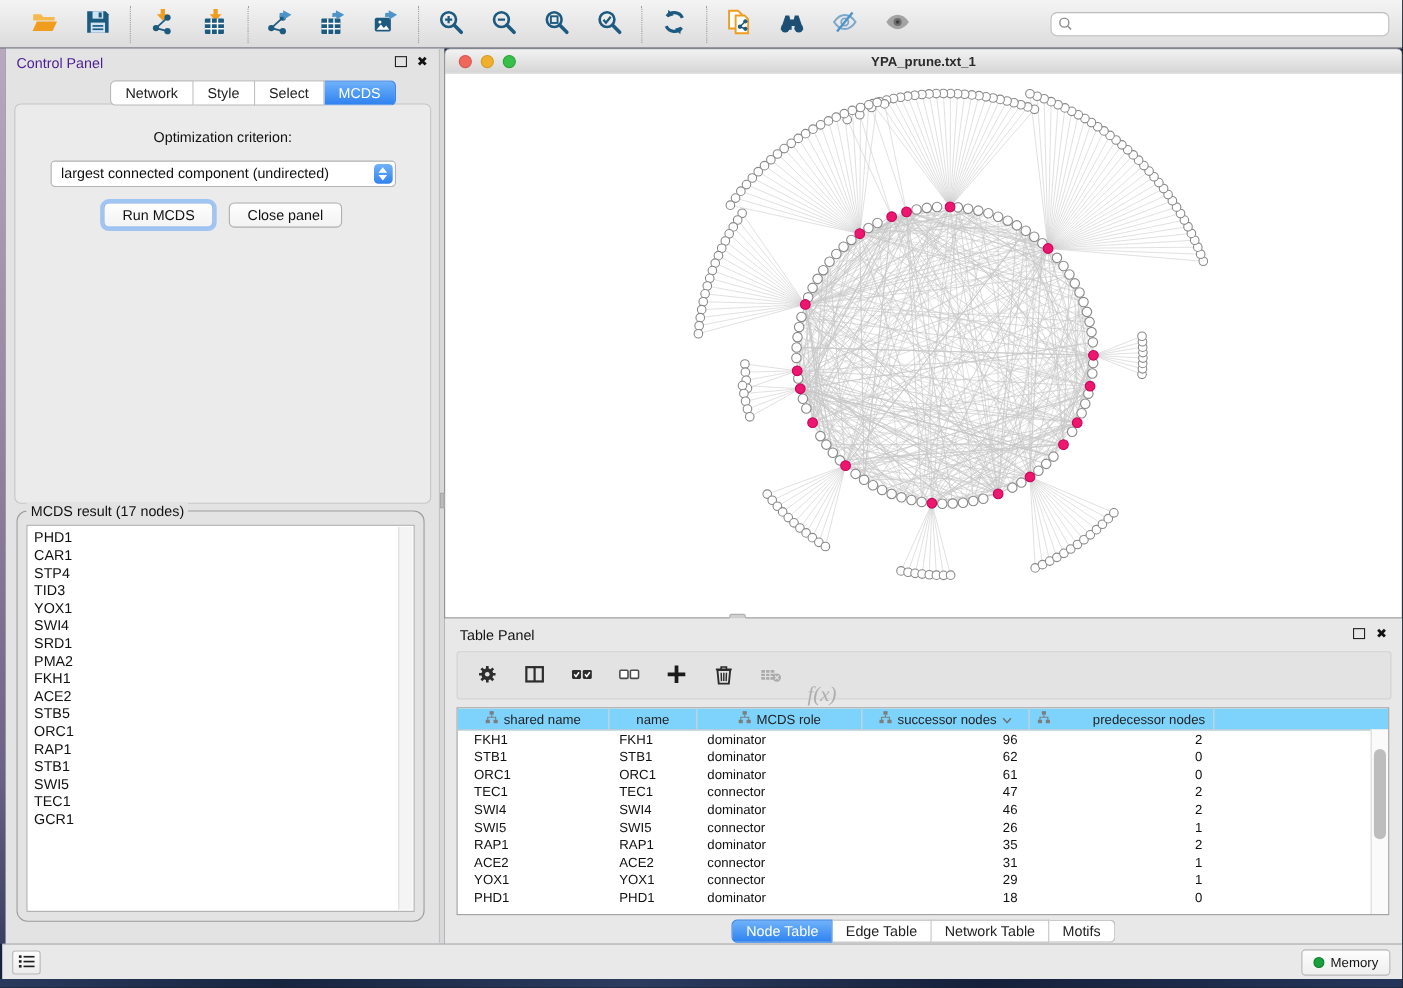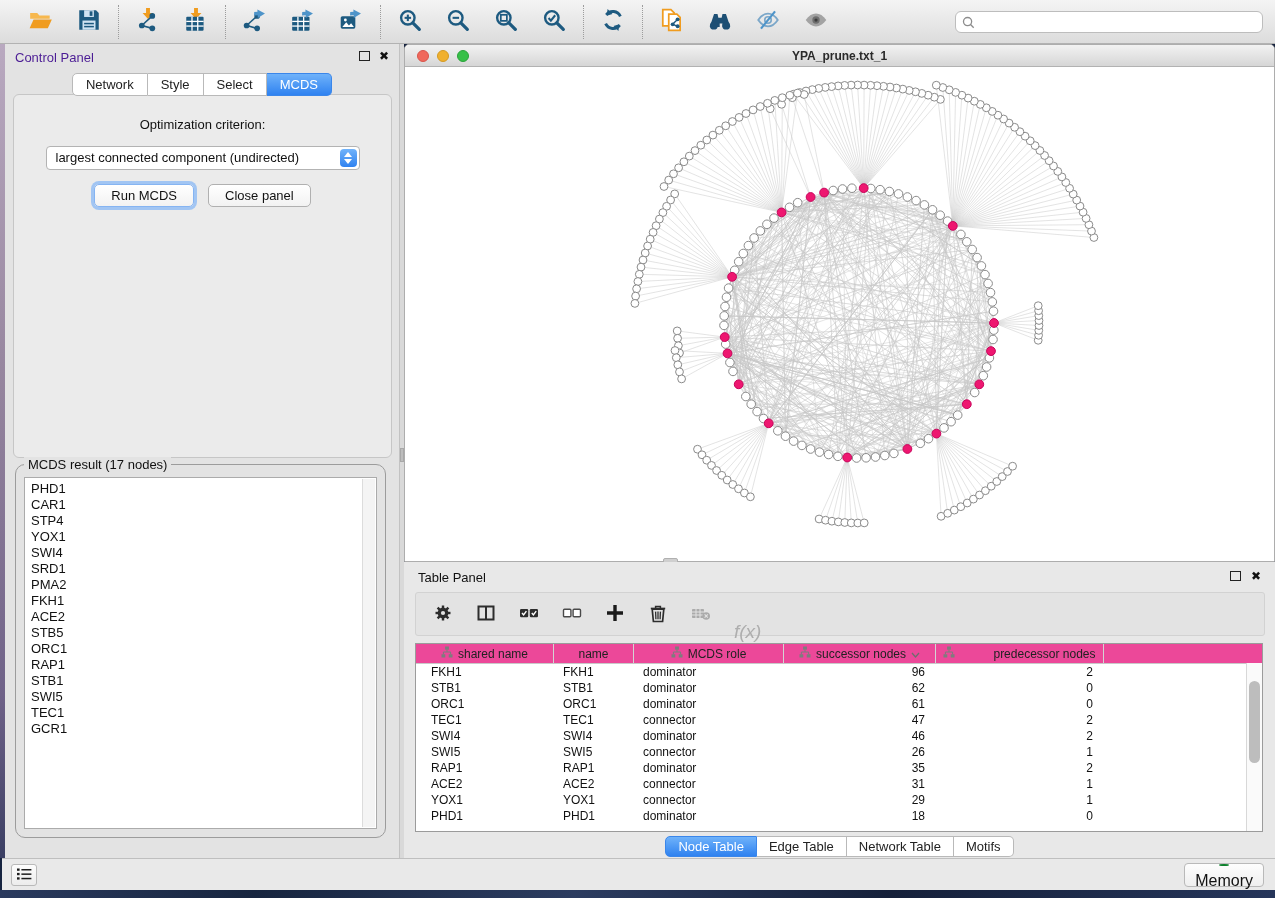--- a/index.html
+++ b/index.html
@@ -23,21 +23,21 @@
     background:#fff;padding:0 6px 0 24px;font-size:12px;outline:none;}
   .search-glass{position:absolute;left:7px;top:4px;}
   
   .control-panel{position:absolute;left:5px;top:44px;width:395px;height:814px;
     background:#e3e3e3;box-sizing:border-box;border-right:1px solid #c2c2c2;}
   .panel-head{position:relative;height:26px;}
   .panel-title{position:absolute;left:10px;top:6px;font-size:13px;color:#4c1d95;}
   .panel-icons{position:absolute;right:10px;top:6px;display:flex;gap:9px;align-items:center;}
   .float-ico{width:9px;height:8px;border:1.5px solid #222;display:inline-block;}
   .close-ico{font-size:12px;font-weight:bold;color:#111;line-height:1;cursor:pointer;}
-  .ctab-bar{position:absolute;left:0;top:29px;width:100%;display:flex;justify-content:center;z-index:2;}
+  .ctab-bar{position:absolute;left:0;top:29px;width:100%;display:flex;justify-content:center;z-index:2;padding-left:28px;}
   .ctab{padding:3px 13px;background:#fff;border:1px solid #b9b9b9;border-left:none;
     font-size:13px;color:#222;cursor:pointer;}
   .ctab:first-child{border-left:1px solid #b9b9b9;border-radius:5px 0 0 5px;}
   .ctab:last-child{border-radius:0 5px 5px 0;}
   .ctab.active{background:linear-gradient(#6fb2fa,#2f82f0);color:#fff;border-color:#3a86ea;}
   .cp-inner{position:absolute;left:8px;top:50px;width:379px;height:364px;box-sizing:border-box;
     background:#ebebeb;border:1px solid #c6c6c6;border-radius:6px;}
   .opt-label{margin-top:22px;text-align:center;font-size:13px;color:#111;}
   .select-box{position:relative;margin:14px auto 0;width:312px;height:22px;background:#fff;
     border:1px solid #b3b3b3;border-radius:4px;font-size:13px;color:#111;cursor:pointer;}
@@ -80,25 +80,25 @@
     border:1px solid #b0b0b0;border-radius:2px;cursor:row-resize;}
   
   .table-panel{position:absolute;left:404px;top:562px;width:871px;height:296px;background:#e8e8e8;}
   .tp-head{position:relative;height:28px;}
   .tp-title{position:absolute;left:14px;top:8px;font-size:13px;color:#111;}
   .tp-icons{position:absolute;right:14px;top:8px;display:flex;gap:10px;align-items:center;}
   .tp-toolbar{position:absolute;left:11px;top:30px;right:10px;height:44px;box-sizing:border-box;
     background:#e3e3e3;border:1px solid #d2d2d2;border-radius:3px;
     display:flex;align-items:center;gap:23px;padding-left:17px;}
   .tp-tbtn{border:none;background:transparent;padding:0;display:flex;align-items:center;cursor:pointer;}
-  .fx-label{font-family:Liberation Sans, sans-serif;font-style:italic;
+  .fx-label{font-family:Liberation Serif, serif;font-style:italic;
     font-size:19px;color:#aeaeae;margin-top:36px;}
   .node-table{position:absolute;left:11px;top:81px;right:12px;height:189px;box-sizing:border-box;
     background:#fff;border:1px solid #9b9b9b;overflow:hidden;}
-  .nt-header{display:flex;height:19px;background:#ec4899;border-bottom:1px solid #c9c9c9;}
+  .nt-header{display:flex;height:19px;background:#7dd3fc;border-bottom:1px solid #c9c9c9;}
   .nt-hcell{box-sizing:border-box;border-right:1px solid #d4d4d4;display:flex;align-items:center;
     justify-content:center;gap:5px;font-size:12px;color:#222;cursor:pointer;overflow:hidden;white-space:nowrap;}
   .nt-row{display:flex;height:16px;cursor:default;}
   .nt-cell{box-sizing:border-box;font-size:12px;color:#111;line-height:16px;white-space:nowrap;overflow:hidden;}
   .nt-cell.c0{padding-left:15px;}
   .nt-cell.c1,.nt-cell.c2{padding-left:9px;}
   .nt-cell.num{text-align:right;padding-right:11px;}
   .nt-scroll{position:absolute;right:0;top:19px;bottom:0;width:15px;background:#fafafa;
     border-left:1px solid #d8d8d8;}
   .nt-thumb{position:absolute;left:2px;right:2px;top:18px;height:82px;background:#bdbdbd;
@@ -110,21 +110,21 @@
   .btab:last-child{border-radius:0 5px 5px 0;}
   .btab.active{background:linear-gradient(#6fb2fa,#2f82f0);color:#fff;border-color:#3a86ea;}
   
   .status-bar{position:absolute;left:2px;top:858px;width:1273px;height:32px;box-sizing:border-box;
     background:#e9e9e9;border-top:1px solid #bfbfbf;}
   .list-btn{position:absolute;left:9px;top:5px;width:26px;height:22px;box-sizing:border-box;
     background:linear-gradient(#fdfdfd,#ececec);border:1px solid #b9b9b9;border-radius:3px;
     display:flex;align-items:center;justify-content:center;cursor:pointer;}
   .memory-btn{position:absolute;right:11px;top:4px;height:24px;box-sizing:border-box;
     background:linear-gradient(#fdfdfd,#efefef);border:1px solid #b9b9b9;border-radius:4px;
-    display:flex;align-items:center;gap:6px;padding:0 10px;font-size:16px;color:#111;cursor:pointer;flex-direction:column;}
+    display:flex;align-items:center;gap:6px;padding:0 10px;font-size:12px;color:#111;cursor:pointer;}
   .mem-dot{width:10px;height:10px;border-radius:50%;background:#17a03c;border:1px solid #0d7f2c;box-sizing:border-box;}
 </style>
 </head>
 <body>
 
 <div class="screen">
   <div class="wall-left"></div>
   <div class="wall-bottom"></div>
 
   <div class="toolbar">
@@ -339,20 +339,21 @@
         <button class="cbtn">Close panel</button>
       </div>
     </div>
     <div class="result-group">
       <span class="result-legend">MCDS result (17 nodes)</span>
       <div class="result-list">
         <ul class="result-items" id="result-items">
             <li>PHD1</li>
             <li>CAR1</li>
             <li>STP4</li>
+            <li>TID3</li>
             <li>YOX1</li>
             <li>SWI4</li>
             <li>SRD1</li>
             <li>PMA2</li>
             <li>FKH1</li>
             <li>ACE2</li>
             <li>STB5</li>
             <li>ORC1</li>
             <li>RAP1</li>
             <li>STB1</li>

